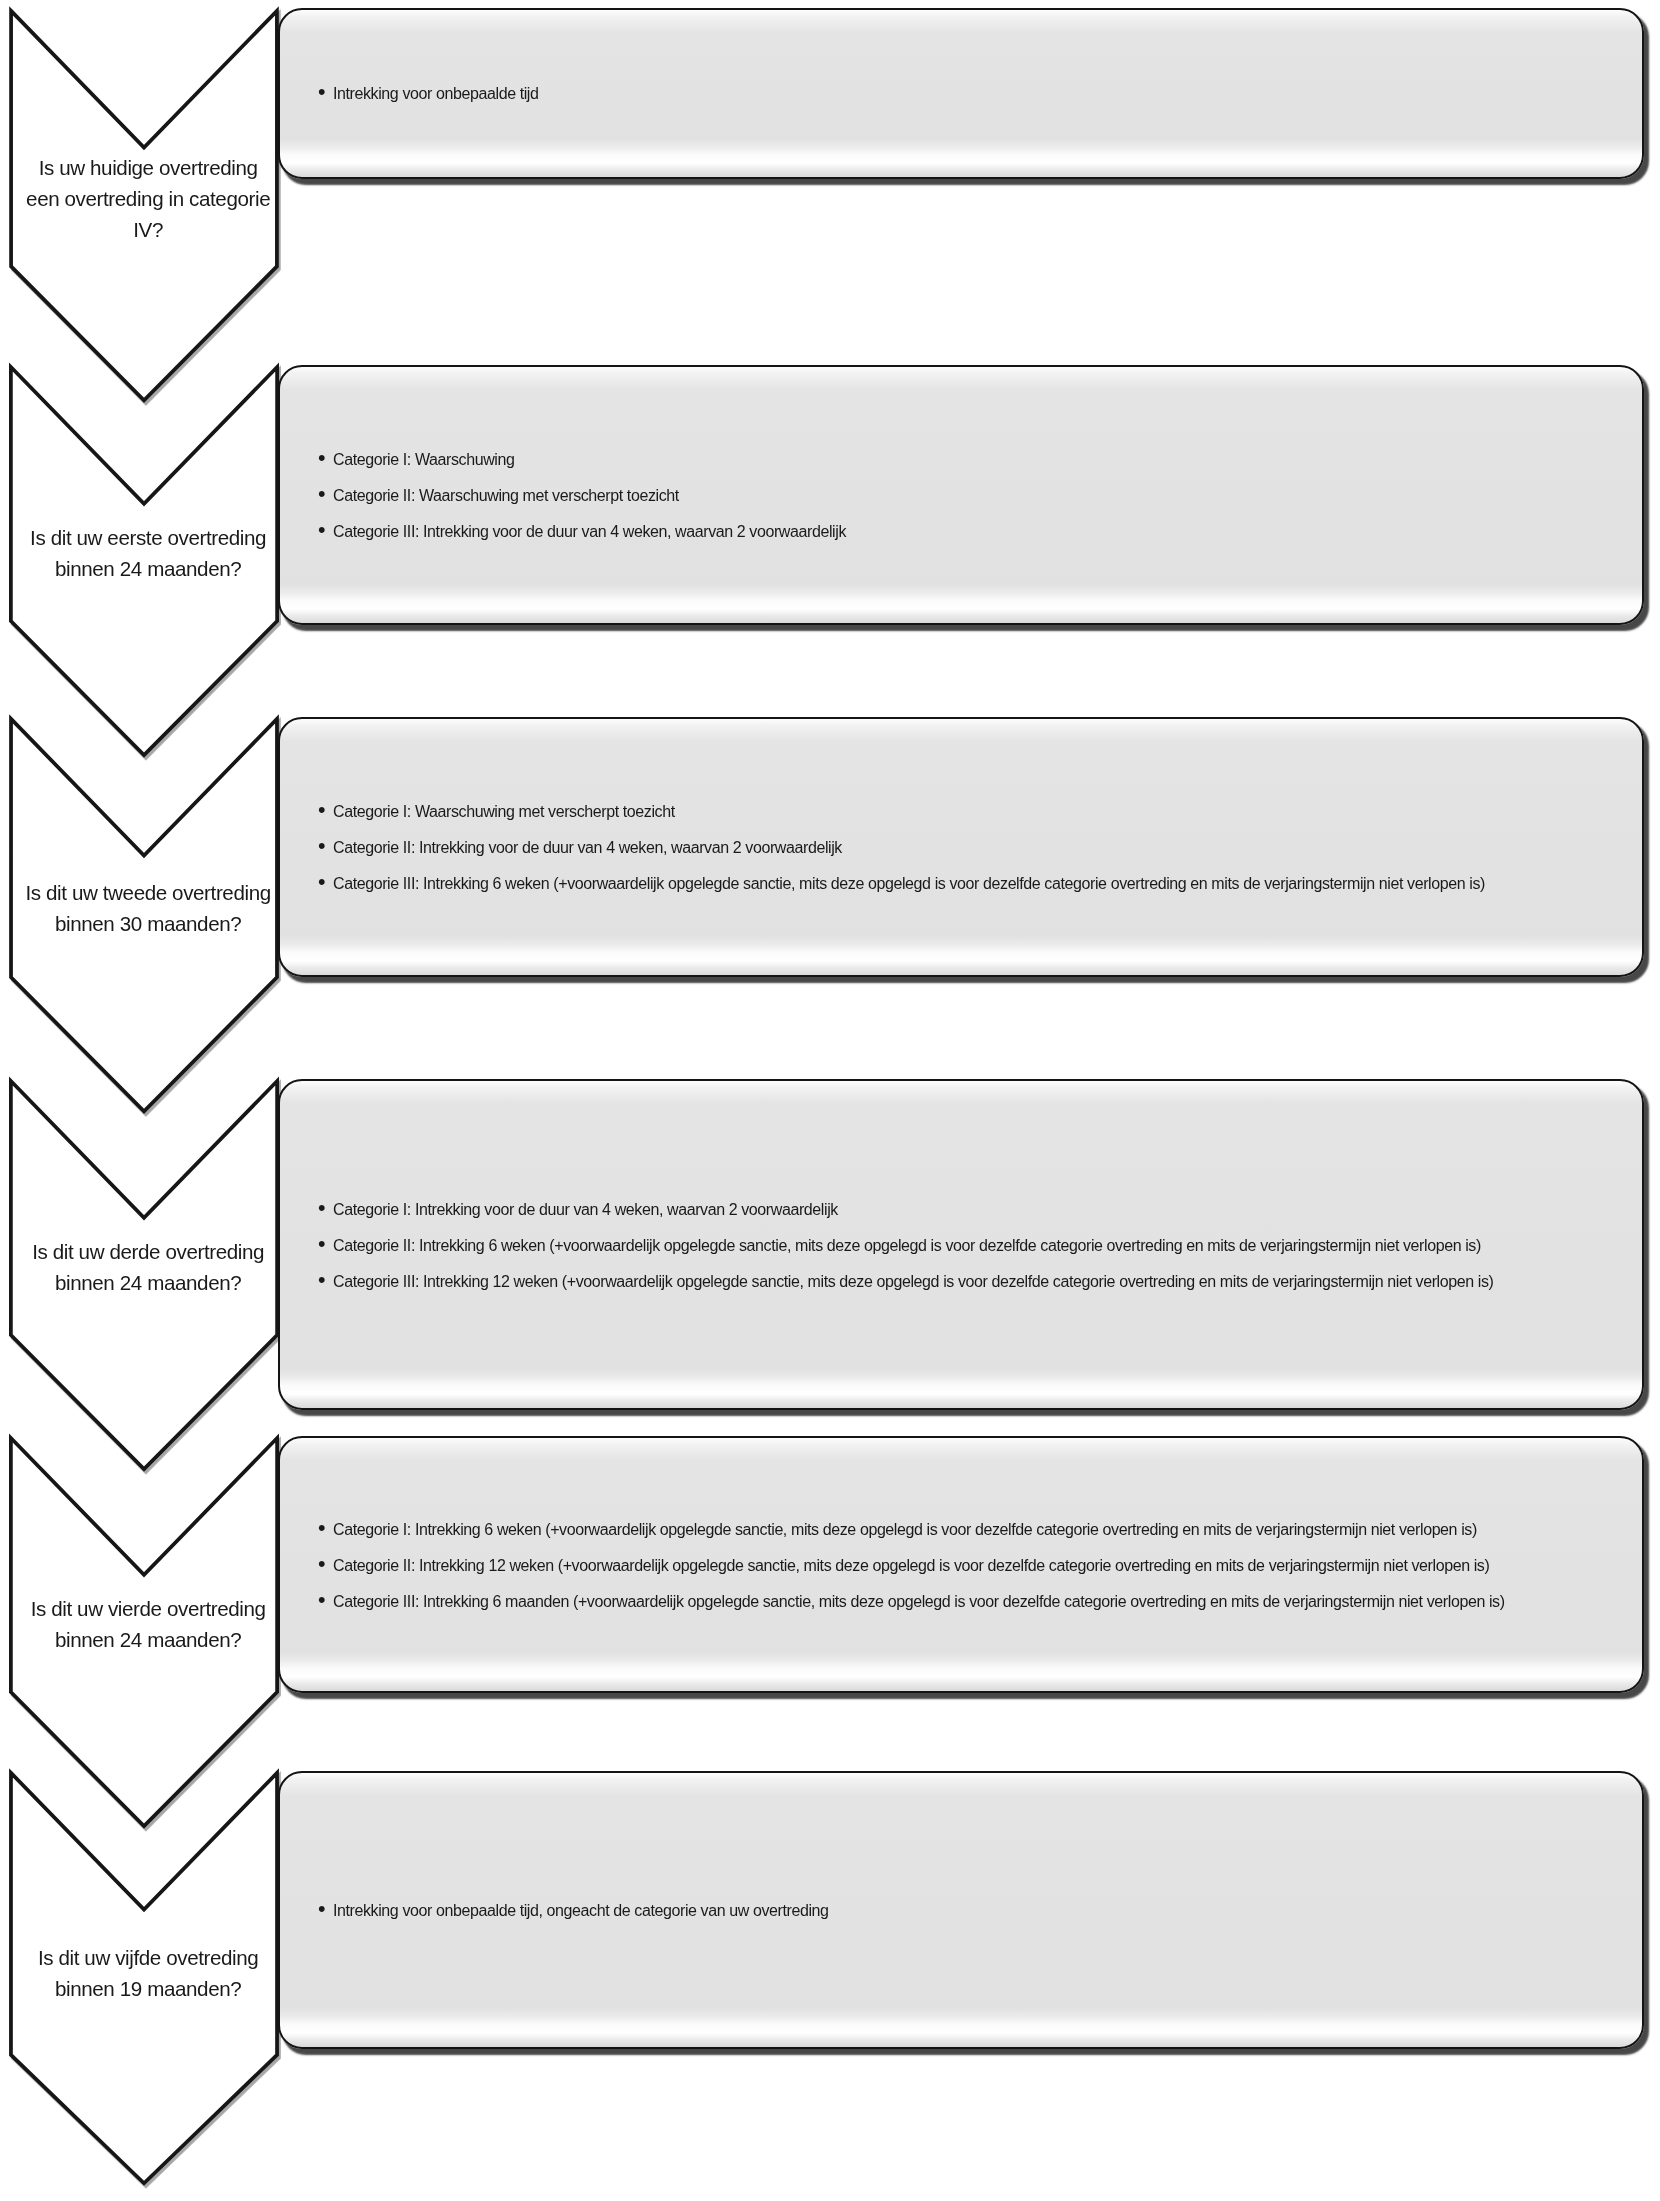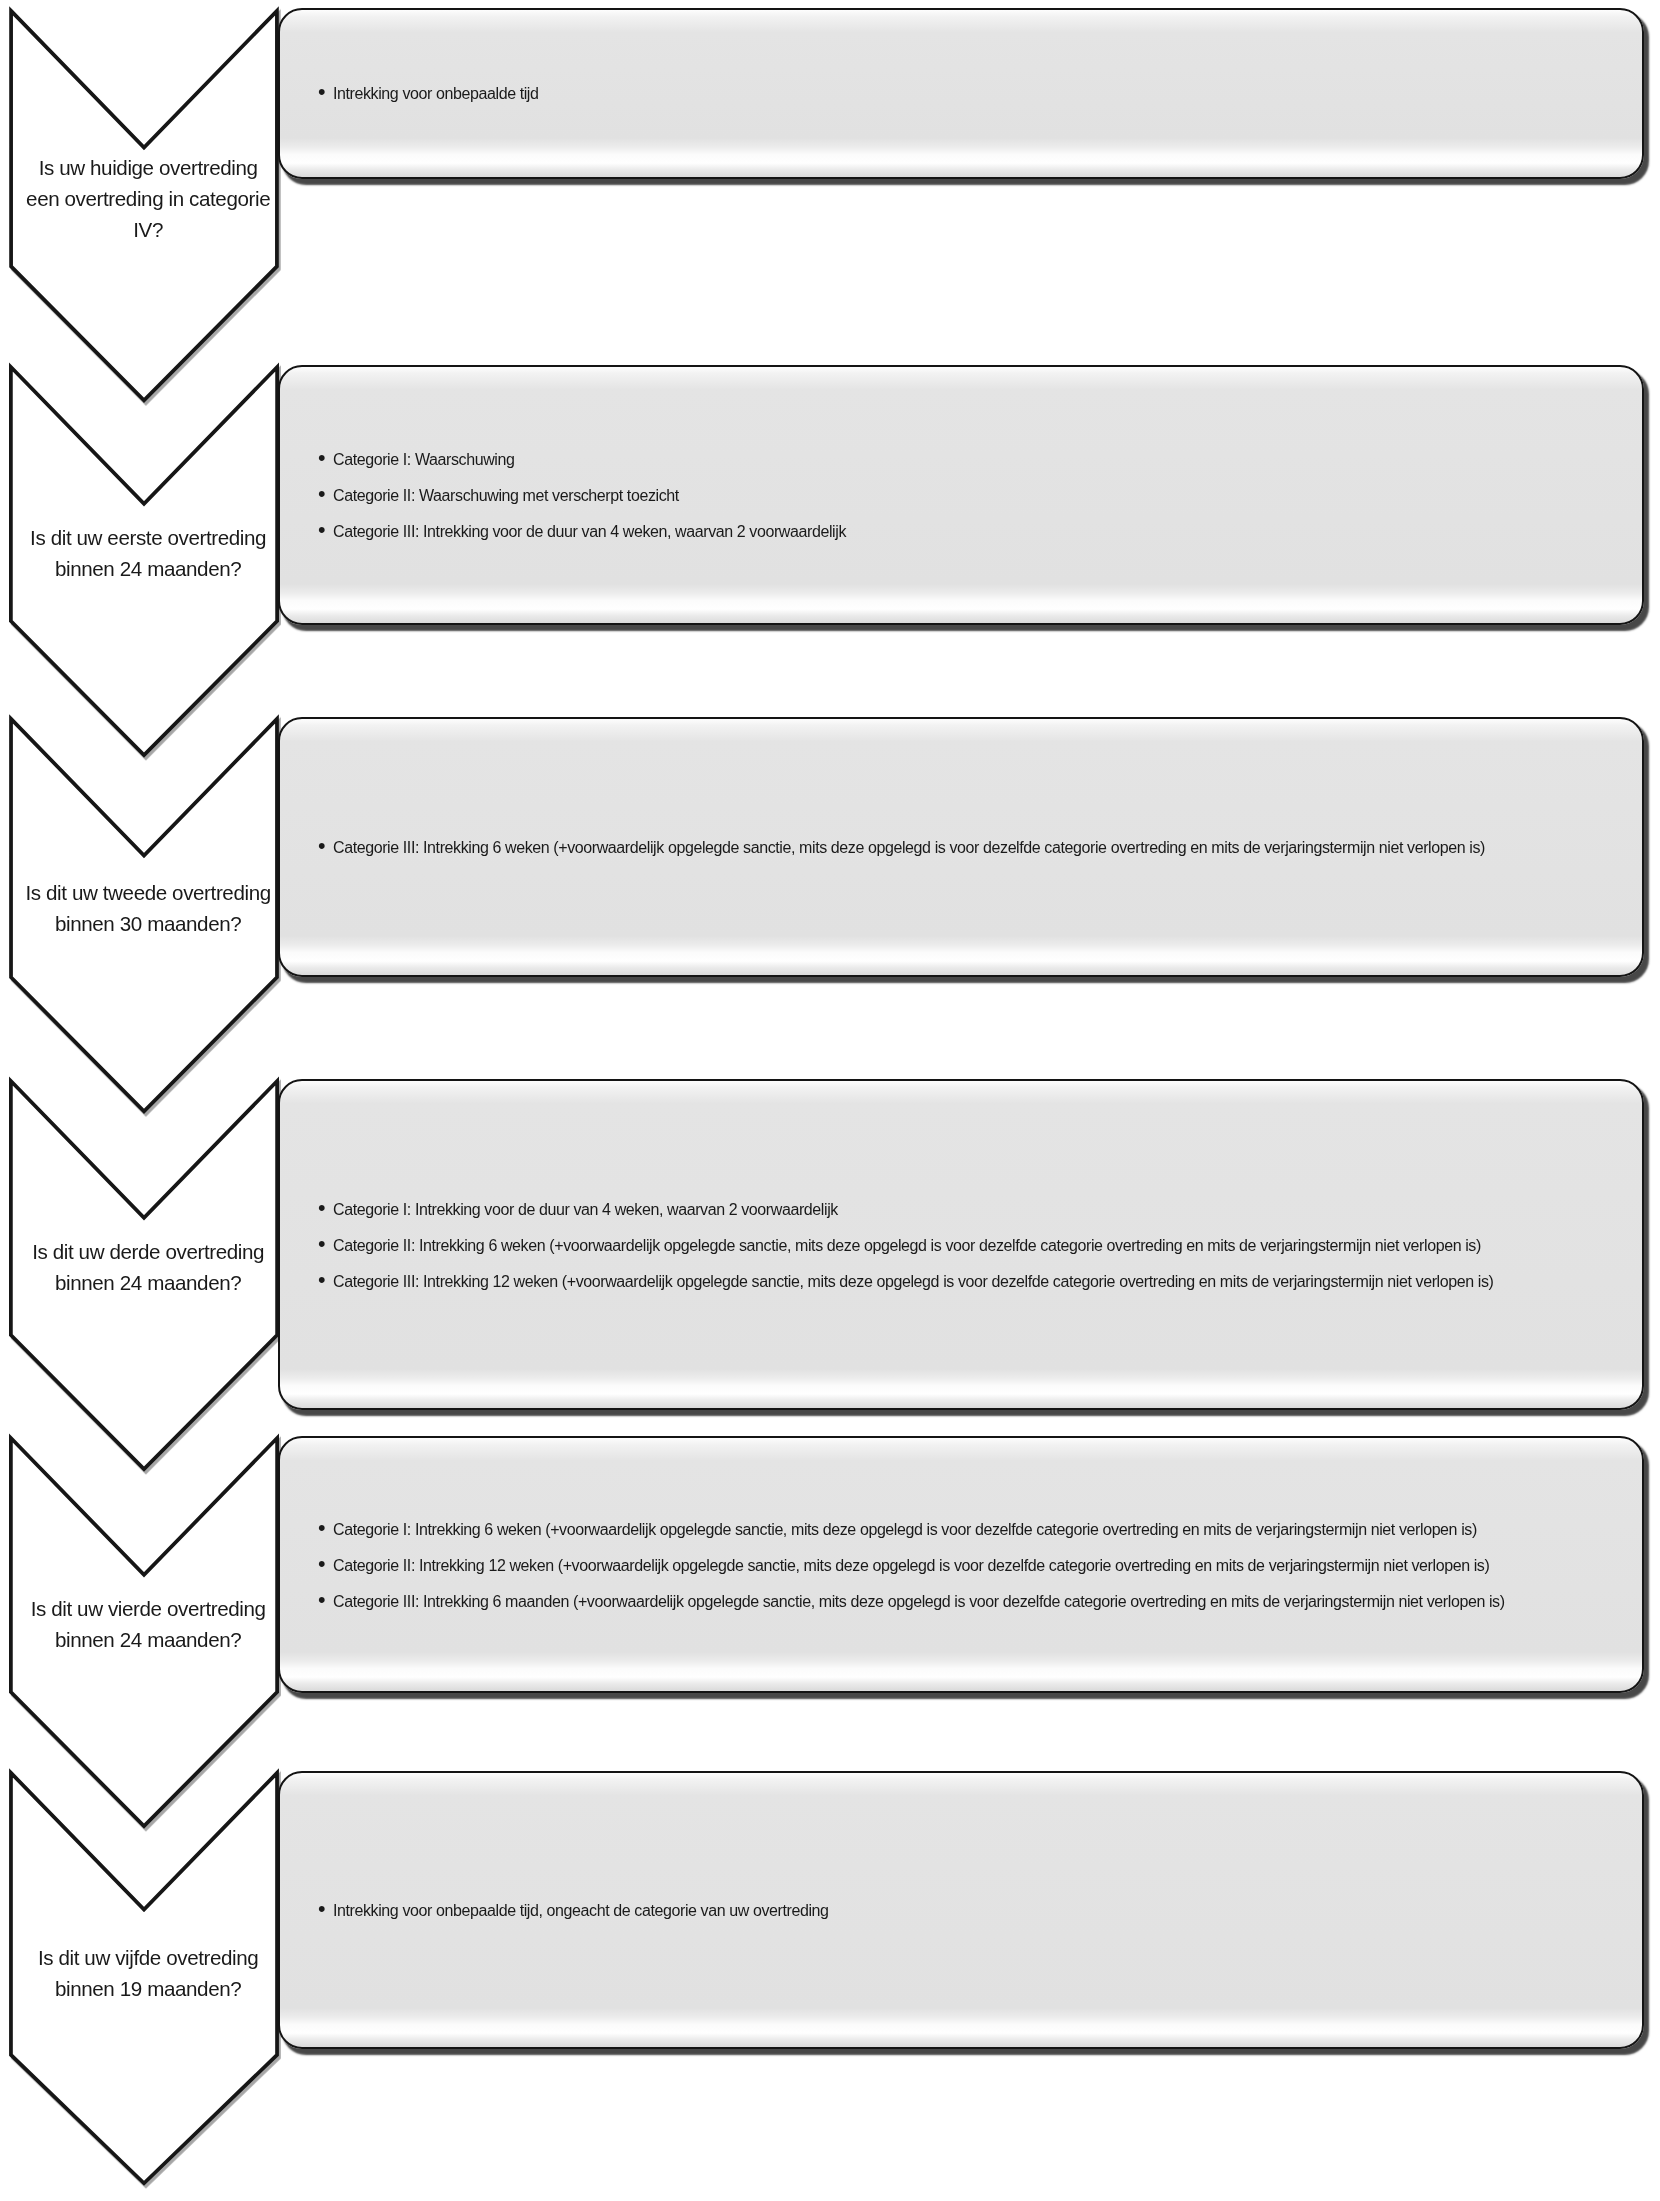--- a/index.html
+++ b/index.html
@@ -110,20 +110,22 @@
       </ul>
     </div>
     <div class="chev" style="top: 717px; height: 394px;">
       <svg width="270" height="398" viewBox="0 0 288 425">
         <polygon points="2,2 144,148 286,2 286,278 144,421 2,278" fill="#ffffff" stroke="#161616" stroke-width="4" stroke-linejoin="miter" style="filter: drop-shadow(rgba(0, 0, 0, 0.35) 2px 3px 0px);"></polygon>
       </svg>
       <div class="q" style="top: 124px; height: 133px;">Is dit uw tweede overtreding binnen 30 maanden?</div>
     </div>
     <div class="box" style="top: 717px; height: 260px;">
       <ul>
+        <li>Categorie I: Waarschuwing met verscherpt toezicht</li>
+        <li>Categorie II: Intrekking voor de duur van 4 weken, waarvan 2 voorwaardelijk</li>
         <li>Categorie III: Intrekking 6 weken (+voorwaardelijk opgelegde sanctie, mits deze opgelegd is voor dezelfde categorie overtreding en mits de verjaringstermijn niet verlopen is)</li>
       </ul>
     </div>
     <div class="chev" style="top: 1079px; height: 390px;">
       <svg width="270" height="394" viewBox="0 0 288 420">
         <polygon points="2,2 144,148 286,2 286,273 144,416 2,273" fill="#ffffff" stroke="#161616" stroke-width="4" stroke-linejoin="miter" style="filter: drop-shadow(rgba(0, 0, 0, 0.35) 2px 3px 0px);"></polygon>
       </svg>
       <div class="q" style="top: 124px; height: 128px;">Is dit uw derde overtreding binnen 24 maanden?</div>
     </div>
     <div class="box" style="top: 1079px; height: 331px;">

